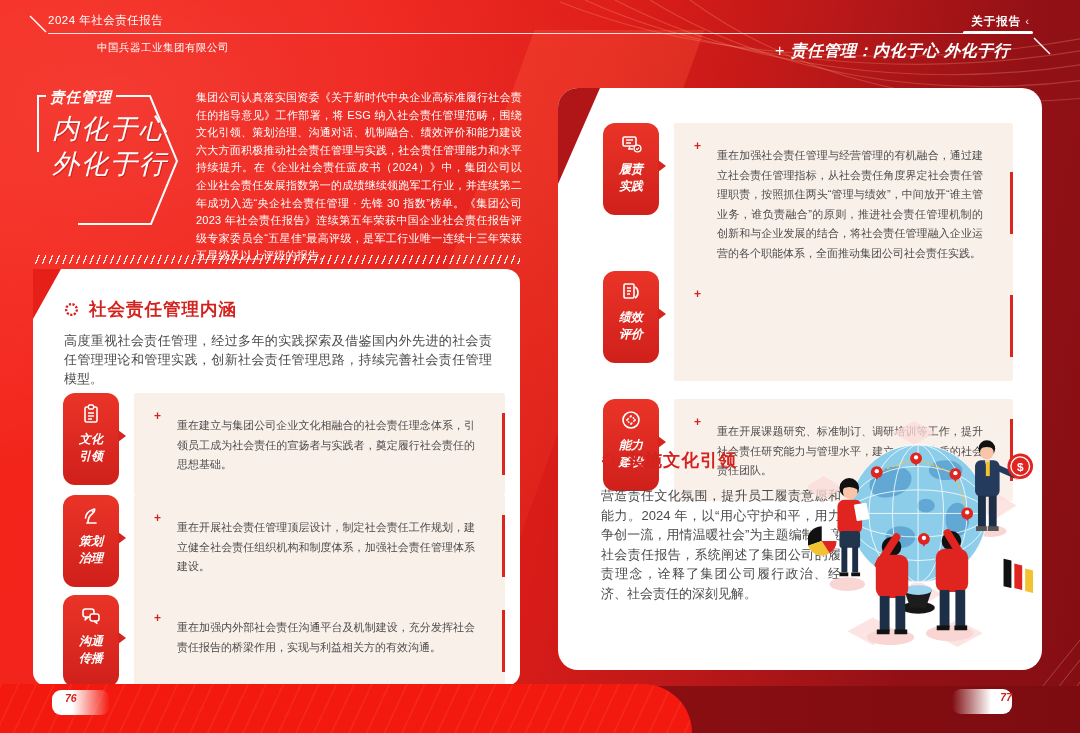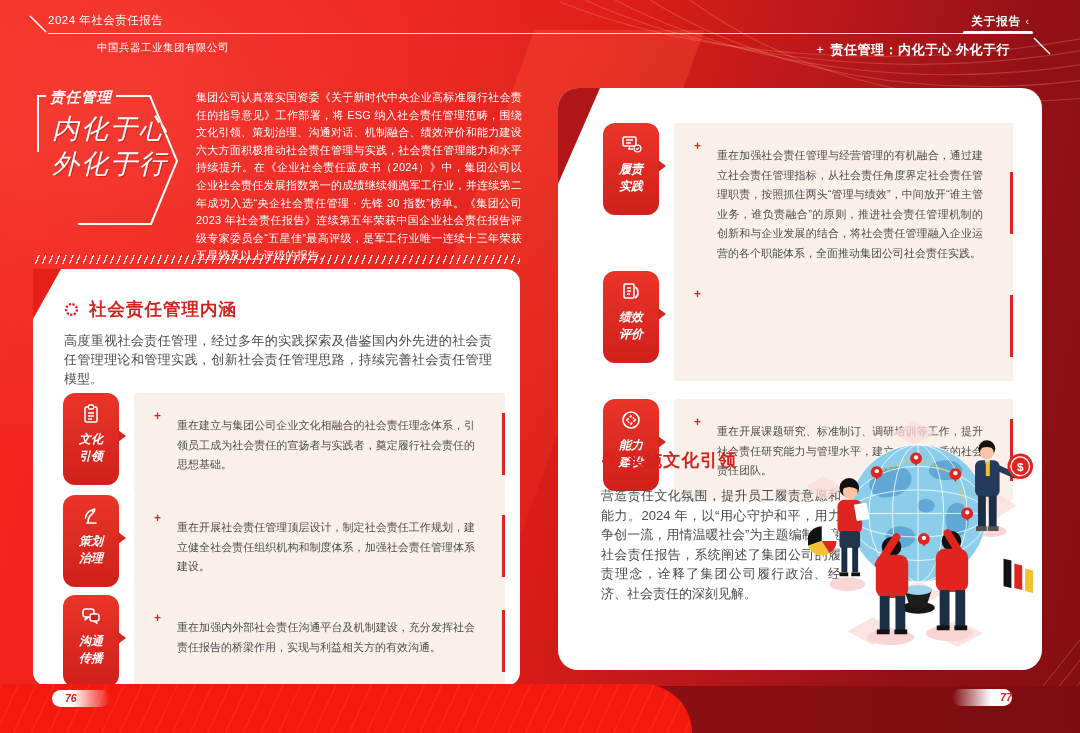--- a/index.html
+++ b/index.html
@@ -14,21 +14,21 @@
   .bg-diag{position:absolute;left:418px;top:30px;width:170px;height:640px;
     transform:skewX(-20deg);
     background:linear-gradient(180deg,rgba(255,90,60,.32),rgba(255,70,45,.05));}
   
   .hdr-line{position:absolute;left:48px;top:33px;width:984px;height:1px;background:rgba(255,255,255,.85);}
   .hdr-tab{position:absolute;right:47px;top:31px;width:70px;height:3px;background:#fff;border-radius:2px;}
   .report-title{position:absolute;left:48px;top:13px;color:#fff;font-size:11.5px;font-weight:normal;letter-spacing:.5px;}
   .company-name{position:absolute;left:60px;top:41px;color:#fff;font-size:10.5px;letter-spacing:.5px;margin-left:37px;}
   .about-link{position:absolute;right:50px;top:14px;color:#fff;font-size:11.5px;font-weight:bold;letter-spacing:1px;}
   .about-chev{font-weight:normal;opacity:.9;margin-left:4px;}
-  .chapter-label{position:absolute;right:70px;top:41px;color:#fff;font-size:13px;font-weight:bold;letter-spacing:.5px;}
+  .chapter-label{position:absolute;right:70px;top:41px;color:#fff;font-size:16px;font-weight:bold;letter-spacing:.5px;font-style:italic;}
   .chapter-label .marker{margin-right:6px;font-weight:normal;}
   
   .banner-kicker{position:absolute;left:50px;top:88px;color:#fff;font-size:14.5px;font-weight:bold;
     font-style:italic;letter-spacing:1px;}
   .banner-title{position:absolute;left:52px;top:112px;color:#fff;font-size:27px;font-weight:normal;
     font-style:italic;line-height:35px;letter-spacing:2px;text-shadow:1px 1px 0 rgba(120,0,0,.35);}
   .intro-text{position:absolute;left:196px;top:89px;width:326px;color:#fff;font-size:11px;
     line-height:17.6px;text-align:justify;letter-spacing:.2px;}
   .hatch{position:absolute;left:33px;top:255px;width:487px;height:9px;
     background:repeating-linear-gradient(112deg,transparent 0 5px,rgba(255,255,255,.9) 5px 6.3px);}
@@ -56,21 +56,21 @@
     display:flex;align-items:flex-start;padding:15px 22px 12px 20px;box-sizing:border-box;}
   .box:after{content:"";position:absolute;right:0;top:50%;transform:translateY(-50%);width:3px;height:62px;background:#dd251e;}
   .bullet{color:#d3231f;font-size:12px;font-weight:bold;margin:1px 8px 0 0;flex:0 0 auto;}
   .box p{margin:8px;color:#4c4c4c;font-size:11px;line-height:19.5px;text-align:justify;}
   
   .footer-dark{position:absolute;left:0;top:686px;width:1080px;height:47px;
     background:linear-gradient(90deg,#a61318 0%,#8c0f13 55%,#7c0c10 100%);}
   .footer-bright{position:absolute;left:0;top:684px;width:692px;height:49px;background:#f4190e;
     border-top-right-radius:52px;
     background-image:repeating-linear-gradient(115deg,rgba(255,255,255,.05) 0 2px,transparent 2px 16px);}
-  .pill{position:absolute;height:17px;border-radius:9px;font-size:10.5px;font-weight:bold;
+  .pill{position:absolute;height:25px;border-radius:9px;font-size:10.5px;font-weight:bold;
     font-style:italic;color:#d3231f;line-height:17px;}
   .pill-left{left:52px;top:690px;width:58px;padding-left:13px;box-sizing:border-box;
     background:linear-gradient(90deg,#fff 35%,rgba(255,255,255,0) 100%);}
   .pill-right{left:952px;top:689px;width:60px;text-align:right;box-sizing:border-box;
     background:linear-gradient(270deg,#fff 35%,rgba(255,255,255,0) 100%);}
   .illus{position:absolute;left:250px;top:326px;width:226px;height:248px;}
 </style>
 </head>
 <body>
 

